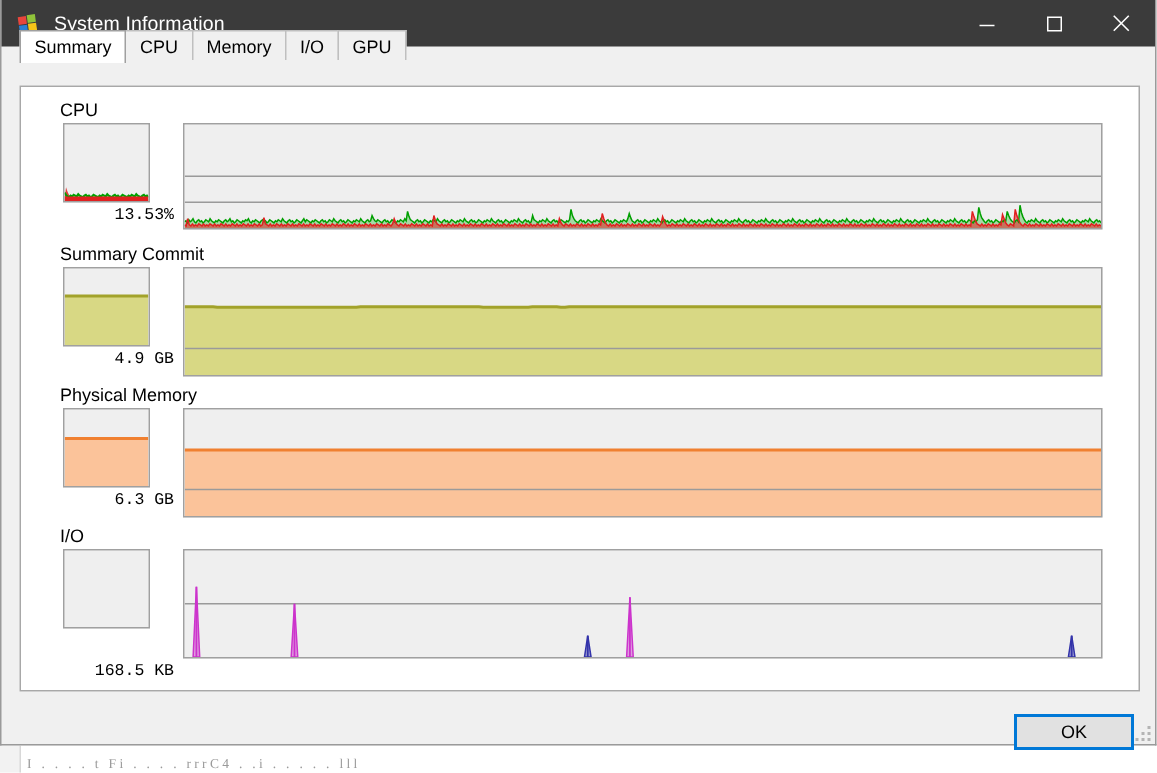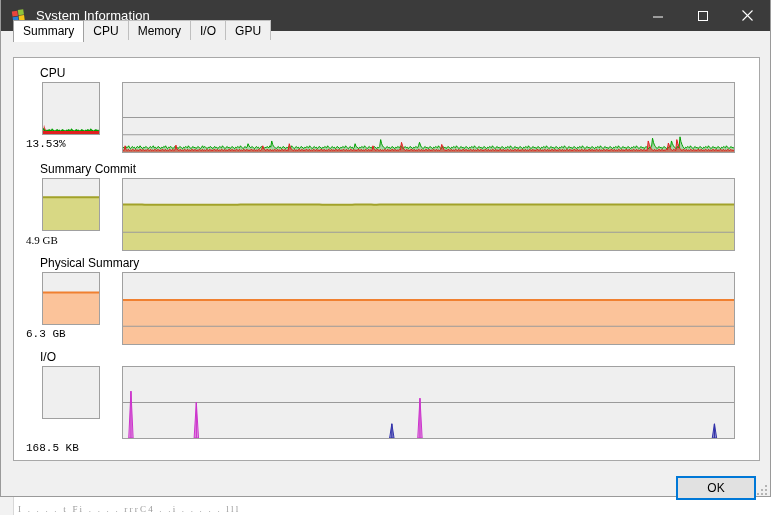--- a/index.html
+++ b/index.html
@@ -166,21 +166,21 @@
     width: 58px;
     height: 53px;
     background: #efefef;
     border: 1px solid #a0a0a0;
     box-sizing: border-box;
     overflow: hidden;
   }
   .thumb-value {
     position: absolute;
     width: 90px;
-    text-align: left;
+    text-align: right;
     font-family: "Liberation Mono", monospace;
     font-size: 11px;
     color: #000;
     white-space: nowrap;
   }
   .graph {
     position: absolute;
     background: #efefef;
     border: 1px solid #a0a0a0;
     box-sizing: border-box;
@@ -319,33 +319,33 @@
 
     <div class="section">
       <div class="section-title" style="left:26px; top:104px;">Summary Commit</div>
       <div class="thumb" style="left:28px; top:120px;">
         <svg id="commit-thumb-svg" width="56" height="51" viewBox="0 0 56 51" preserveAspectRatio="none">
             <rect x="0" y="0" width="56" height="51" fill="#efefef"></rect>
             <path d="M 0 51.00 L 0.00 18.36 L 1.02 18.36 L 2.04 18.36 L 3.05 18.36 L 4.07 18.36 L 5.09 18.36 L 6.11 18.36 L 7.13 18.36 L 8.15 18.36 L 9.16 18.36 L 10.18 18.36 L 11.20 18.36 L 12.22 18.36 L 13.24 18.36 L 14.25 18.36 L 15.27 18.36 L 16.29 18.36 L 17.31 18.36 L 18.33 18.36 L 19.35 18.36 L 20.36 18.36 L 21.38 18.36 L 22.40 18.36 L 23.42 18.36 L 24.44 18.36 L 25.45 18.36 L 26.47 18.36 L 27.49 18.36 L 28.51 18.36 L 29.53 18.36 L 30.55 18.36 L 31.56 18.36 L 32.58 18.36 L 33.60 18.36 L 34.62 18.36 L 35.64 18.36 L 36.65 18.36 L 37.67 18.36 L 38.69 18.36 L 39.71 18.36 L 40.73 18.36 L 41.75 18.36 L 42.76 18.36 L 43.78 18.36 L 44.80 18.36 L 45.82 18.36 L 46.84 18.36 L 47.85 18.36 L 48.87 18.36 L 49.89 18.36 L 50.91 18.36 L 51.93 18.36 L 52.95 18.36 L 53.96 18.36 L 54.98 18.36 L 56.00 18.36 L 56.00 51.00 Z" fill="#d8d884"></path>
             <path d="M 0.00 18.36 L 1.02 18.36 L 2.04 18.36 L 3.05 18.36 L 4.07 18.36 L 5.09 18.36 L 6.11 18.36 L 7.13 18.36 L 8.15 18.36 L 9.16 18.36 L 10.18 18.36 L 11.20 18.36 L 12.22 18.36 L 13.24 18.36 L 14.25 18.36 L 15.27 18.36 L 16.29 18.36 L 17.31 18.36 L 18.33 18.36 L 19.35 18.36 L 20.36 18.36 L 21.38 18.36 L 22.40 18.36 L 23.42 18.36 L 24.44 18.36 L 25.45 18.36 L 26.47 18.36 L 27.49 18.36 L 28.51 18.36 L 29.53 18.36 L 30.55 18.36 L 31.56 18.36 L 32.58 18.36 L 33.60 18.36 L 34.62 18.36 L 35.64 18.36 L 36.65 18.36 L 37.67 18.36 L 38.69 18.36 L 39.71 18.36 L 40.73 18.36 L 41.75 18.36 L 42.76 18.36 L 43.78 18.36 L 44.80 18.36 L 45.82 18.36 L 46.84 18.36 L 47.85 18.36 L 48.87 18.36 L 49.89 18.36 L 50.91 18.36 L 51.93 18.36 L 52.95 18.36 L 53.96 18.36 L 54.98 18.36 L 56.00 18.36" fill="none" stroke="#a2a22a" stroke-width="2"></path>
           </svg>
       </div>
-      <div class="thumb-value" style="left:12px; top:176px;font-family:Liberation Serif, serif;">4.9 GB</div>
+      <div class="thumb-value" style="left:12px; top:176px;">4.9 GB</div>
       <div class="graph" style="left:108px; top:120px; width:613px; height:73px;">
         <svg id="commit-graph-svg" width="611" height="71" viewBox="0 0 611 71" preserveAspectRatio="none">
             <rect x="0" y="0" width="611" height="71" fill="#efefef"></rect>
             <path d="M 0 71.00 L 0.00 25.56 L 2.73 25.56 L 5.46 25.56 L 8.18 25.56 L 10.91 25.56 L 13.64 25.56 L 16.37 25.56 L 19.09 25.56 L 21.82 25.84 L 24.55 25.84 L 27.28 25.84 L 30.00 25.84 L 32.73 25.84 L 35.46 25.84 L 38.19 25.84 L 40.92 25.84 L 43.64 25.84 L 46.37 25.84 L 49.10 25.84 L 51.83 25.84 L 54.55 25.84 L 57.28 25.84 L 60.01 25.84 L 62.74 25.84 L 65.46 25.84 L 68.19 25.84 L 70.92 25.84 L 73.65 25.84 L 76.38 25.84 L 79.10 25.84 L 81.83 25.84 L 84.56 25.84 L 87.29 25.84 L 90.01 25.84 L 92.74 25.84 L 95.47 25.84 L 98.20 25.84 L 100.92 25.84 L 103.65 25.84 L 106.38 25.84 L 109.11 25.84 L 111.83 25.84 L 114.56 25.84 L 117.29 25.56 L 120.02 25.56 L 122.75 25.56 L 125.47 25.56 L 128.20 25.56 L 130.93 25.56 L 133.66 25.56 L 136.38 25.56 L 139.11 25.56 L 141.84 25.56 L 144.57 25.56 L 147.29 25.56 L 150.02 25.56 L 152.75 25.56 L 155.48 25.56 L 158.21 25.56 L 160.93 25.56 L 163.66 25.56 L 166.39 25.56 L 169.12 25.56 L 171.84 25.56 L 174.57 25.56 L 177.30 25.56 L 180.03 25.56 L 182.75 25.56 L 185.48 25.56 L 188.21 25.56 L 190.94 25.56 L 193.67 25.56 L 196.39 25.56 L 199.12 25.77 L 201.85 25.77 L 204.58 25.77 L 207.30 25.77 L 210.03 25.77 L 212.76 25.77 L 215.49 25.77 L 218.21 25.77 L 220.94 25.77 L 223.67 25.77 L 226.40 25.77 L 229.13 25.77 L 231.85 25.56 L 234.58 25.56 L 237.31 25.56 L 240.04 25.56 L 242.76 25.56 L 245.49 25.56 L 248.22 25.56 L 250.95 25.77 L 253.67 25.77 L 256.40 25.56 L 259.13 25.56 L 261.86 25.56 L 264.58 25.56 L 267.31 25.56 L 270.04 25.56 L 272.77 25.56 L 275.50 25.56 L 278.22 25.56 L 280.95 25.56 L 283.68 25.56 L 286.41 25.56 L 289.13 25.56 L 291.86 25.56 L 294.59 25.56 L 297.32 25.56 L 300.04 25.56 L 302.77 25.56 L 305.50 25.56 L 308.23 25.56 L 310.96 25.56 L 313.68 25.56 L 316.41 25.56 L 319.14 25.56 L 321.87 25.56 L 324.59 25.56 L 327.32 25.56 L 330.05 25.56 L 332.78 25.56 L 335.50 25.56 L 338.23 25.56 L 340.96 25.56 L 343.69 25.56 L 346.42 25.56 L 349.14 25.56 L 351.87 25.56 L 354.60 25.56 L 357.33 25.56 L 360.05 25.56 L 362.78 25.56 L 365.51 25.56 L 368.24 25.56 L 370.96 25.56 L 373.69 25.56 L 376.42 25.56 L 379.15 25.56 L 381.88 25.56 L 384.60 25.56 L 387.33 25.56 L 390.06 25.56 L 392.79 25.56 L 395.51 25.56 L 398.24 25.56 L 400.97 25.56 L 403.70 25.56 L 406.42 25.56 L 409.15 25.56 L 411.88 25.56 L 414.61 25.56 L 417.33 25.56 L 420.06 25.56 L 422.79 25.56 L 425.52 25.56 L 428.25 25.56 L 430.97 25.56 L 433.70 25.56 L 436.43 25.56 L 439.16 25.56 L 441.88 25.56 L 444.61 25.56 L 447.34 25.56 L 450.07 25.56 L 452.79 25.56 L 455.52 25.56 L 458.25 25.56 L 460.98 25.56 L 463.71 25.56 L 466.43 25.56 L 469.16 25.56 L 471.89 25.56 L 474.62 25.56 L 477.34 25.56 L 480.07 25.56 L 482.80 25.56 L 485.53 25.56 L 488.25 25.56 L 490.98 25.56 L 493.71 25.56 L 496.44 25.56 L 499.17 25.56 L 501.89 25.56 L 504.62 25.56 L 507.35 25.56 L 510.08 25.56 L 512.80 25.56 L 515.53 25.56 L 518.26 25.56 L 520.99 25.56 L 523.71 25.56 L 526.44 25.56 L 529.17 25.56 L 531.90 25.56 L 534.63 25.56 L 537.35 25.56 L 540.08 25.56 L 542.81 25.56 L 545.54 25.56 L 548.26 25.56 L 550.99 25.56 L 553.72 25.56 L 556.45 25.56 L 559.17 25.56 L 561.90 25.56 L 564.63 25.56 L 567.36 25.56 L 570.08 25.56 L 572.81 25.56 L 575.54 25.56 L 578.27 25.56 L 581.00 25.56 L 583.72 25.56 L 586.45 25.56 L 589.18 25.56 L 591.91 25.56 L 594.63 25.56 L 597.36 25.56 L 600.09 25.56 L 602.82 25.56 L 605.54 25.56 L 608.27 25.56 L 611.00 25.56 L 611.00 71.00 Z" fill="#d8d884"></path>
             <line x1="0" y1="53.25" x2="611" y2="53.25" stroke="#9a9a9a" stroke-width="1"></line>
             <path d="M 0.00 25.56 L 2.73 25.56 L 5.46 25.56 L 8.18 25.56 L 10.91 25.56 L 13.64 25.56 L 16.37 25.56 L 19.09 25.56 L 21.82 25.84 L 24.55 25.84 L 27.28 25.84 L 30.00 25.84 L 32.73 25.84 L 35.46 25.84 L 38.19 25.84 L 40.92 25.84 L 43.64 25.84 L 46.37 25.84 L 49.10 25.84 L 51.83 25.84 L 54.55 25.84 L 57.28 25.84 L 60.01 25.84 L 62.74 25.84 L 65.46 25.84 L 68.19 25.84 L 70.92 25.84 L 73.65 25.84 L 76.38 25.84 L 79.10 25.84 L 81.83 25.84 L 84.56 25.84 L 87.29 25.84 L 90.01 25.84 L 92.74 25.84 L 95.47 25.84 L 98.20 25.84 L 100.92 25.84 L 103.65 25.84 L 106.38 25.84 L 109.11 25.84 L 111.83 25.84 L 114.56 25.84 L 117.29 25.56 L 120.02 25.56 L 122.75 25.56 L 125.47 25.56 L 128.20 25.56 L 130.93 25.56 L 133.66 25.56 L 136.38 25.56 L 139.11 25.56 L 141.84 25.56 L 144.57 25.56 L 147.29 25.56 L 150.02 25.56 L 152.75 25.56 L 155.48 25.56 L 158.21 25.56 L 160.93 25.56 L 163.66 25.56 L 166.39 25.56 L 169.12 25.56 L 171.84 25.56 L 174.57 25.56 L 177.30 25.56 L 180.03 25.56 L 182.75 25.56 L 185.48 25.56 L 188.21 25.56 L 190.94 25.56 L 193.67 25.56 L 196.39 25.56 L 199.12 25.77 L 201.85 25.77 L 204.58 25.77 L 207.30 25.77 L 210.03 25.77 L 212.76 25.77 L 215.49 25.77 L 218.21 25.77 L 220.94 25.77 L 223.67 25.77 L 226.40 25.77 L 229.13 25.77 L 231.85 25.56 L 234.58 25.56 L 237.31 25.56 L 240.04 25.56 L 242.76 25.56 L 245.49 25.56 L 248.22 25.56 L 250.95 25.77 L 253.67 25.77 L 256.40 25.56 L 259.13 25.56 L 261.86 25.56 L 264.58 25.56 L 267.31 25.56 L 270.04 25.56 L 272.77 25.56 L 275.50 25.56 L 278.22 25.56 L 280.95 25.56 L 283.68 25.56 L 286.41 25.56 L 289.13 25.56 L 291.86 25.56 L 294.59 25.56 L 297.32 25.56 L 300.04 25.56 L 302.77 25.56 L 305.50 25.56 L 308.23 25.56 L 310.96 25.56 L 313.68 25.56 L 316.41 25.56 L 319.14 25.56 L 321.87 25.56 L 324.59 25.56 L 327.32 25.56 L 330.05 25.56 L 332.78 25.56 L 335.50 25.56 L 338.23 25.56 L 340.96 25.56 L 343.69 25.56 L 346.42 25.56 L 349.14 25.56 L 351.87 25.56 L 354.60 25.56 L 357.33 25.56 L 360.05 25.56 L 362.78 25.56 L 365.51 25.56 L 368.24 25.56 L 370.96 25.56 L 373.69 25.56 L 376.42 25.56 L 379.15 25.56 L 381.88 25.56 L 384.60 25.56 L 387.33 25.56 L 390.06 25.56 L 392.79 25.56 L 395.51 25.56 L 398.24 25.56 L 400.97 25.56 L 403.70 25.56 L 406.42 25.56 L 409.15 25.56 L 411.88 25.56 L 414.61 25.56 L 417.33 25.56 L 420.06 25.56 L 422.79 25.56 L 425.52 25.56 L 428.25 25.56 L 430.97 25.56 L 433.70 25.56 L 436.43 25.56 L 439.16 25.56 L 441.88 25.56 L 444.61 25.56 L 447.34 25.56 L 450.07 25.56 L 452.79 25.56 L 455.52 25.56 L 458.25 25.56 L 460.98 25.56 L 463.71 25.56 L 466.43 25.56 L 469.16 25.56 L 471.89 25.56 L 474.62 25.56 L 477.34 25.56 L 480.07 25.56 L 482.80 25.56 L 485.53 25.56 L 488.25 25.56 L 490.98 25.56 L 493.71 25.56 L 496.44 25.56 L 499.17 25.56 L 501.89 25.56 L 504.62 25.56 L 507.35 25.56 L 510.08 25.56 L 512.80 25.56 L 515.53 25.56 L 518.26 25.56 L 520.99 25.56 L 523.71 25.56 L 526.44 25.56 L 529.17 25.56 L 531.90 25.56 L 534.63 25.56 L 537.35 25.56 L 540.08 25.56 L 542.81 25.56 L 545.54 25.56 L 548.26 25.56 L 550.99 25.56 L 553.72 25.56 L 556.45 25.56 L 559.17 25.56 L 561.90 25.56 L 564.63 25.56 L 567.36 25.56 L 570.08 25.56 L 572.81 25.56 L 575.54 25.56 L 578.27 25.56 L 581.00 25.56 L 583.72 25.56 L 586.45 25.56 L 589.18 25.56 L 591.91 25.56 L 594.63 25.56 L 597.36 25.56 L 600.09 25.56 L 602.82 25.56 L 605.54 25.56 L 608.27 25.56 L 611.00 25.56" fill="none" stroke="#a2a22a" stroke-width="2"></path>
           </svg>
       </div>
     </div>
 
     <div class="section">
-      <div class="section-title" style="left:26px; top:198px;">Physical Summary</div>
+      <div class="section-title" style="left:26px; top:198px;">Physical Memory</div>
       <div class="thumb" style="left:28px; top:214px;">
         <svg id="mem-thumb-svg" width="56" height="51" viewBox="0 0 56 51" preserveAspectRatio="none">
             <rect x="0" y="0" width="56" height="51" fill="#efefef"></rect>
             <path d="M 0 51.00 L 0.00 19.38 L 1.02 19.38 L 2.04 19.38 L 3.05 19.38 L 4.07 19.38 L 5.09 19.38 L 6.11 19.38 L 7.13 19.38 L 8.15 19.38 L 9.16 19.38 L 10.18 19.38 L 11.20 19.38 L 12.22 19.38 L 13.24 19.38 L 14.25 19.38 L 15.27 19.38 L 16.29 19.38 L 17.31 19.38 L 18.33 19.38 L 19.35 19.38 L 20.36 19.38 L 21.38 19.38 L 22.40 19.38 L 23.42 19.38 L 24.44 19.38 L 25.45 19.38 L 26.47 19.38 L 27.49 19.38 L 28.51 19.38 L 29.53 19.38 L 30.55 19.38 L 31.56 19.38 L 32.58 19.38 L 33.60 19.38 L 34.62 19.38 L 35.64 19.38 L 36.65 19.38 L 37.67 19.38 L 38.69 19.38 L 39.71 19.38 L 40.73 19.38 L 41.75 19.38 L 42.76 19.38 L 43.78 19.38 L 44.80 19.38 L 45.82 19.38 L 46.84 19.38 L 47.85 19.38 L 48.87 19.38 L 49.89 19.38 L 50.91 19.38 L 51.93 19.38 L 52.95 19.38 L 53.96 19.38 L 54.98 19.38 L 56.00 19.38 L 56.00 51.00 Z" fill="#fbc39a"></path>
             <path d="M 0.00 19.38 L 1.02 19.38 L 2.04 19.38 L 3.05 19.38 L 4.07 19.38 L 5.09 19.38 L 6.11 19.38 L 7.13 19.38 L 8.15 19.38 L 9.16 19.38 L 10.18 19.38 L 11.20 19.38 L 12.22 19.38 L 13.24 19.38 L 14.25 19.38 L 15.27 19.38 L 16.29 19.38 L 17.31 19.38 L 18.33 19.38 L 19.35 19.38 L 20.36 19.38 L 21.38 19.38 L 22.40 19.38 L 23.42 19.38 L 24.44 19.38 L 25.45 19.38 L 26.47 19.38 L 27.49 19.38 L 28.51 19.38 L 29.53 19.38 L 30.55 19.38 L 31.56 19.38 L 32.58 19.38 L 33.60 19.38 L 34.62 19.38 L 35.64 19.38 L 36.65 19.38 L 37.67 19.38 L 38.69 19.38 L 39.71 19.38 L 40.73 19.38 L 41.75 19.38 L 42.76 19.38 L 43.78 19.38 L 44.80 19.38 L 45.82 19.38 L 46.84 19.38 L 47.85 19.38 L 48.87 19.38 L 49.89 19.38 L 50.91 19.38 L 51.93 19.38 L 52.95 19.38 L 53.96 19.38 L 54.98 19.38 L 56.00 19.38" fill="none" stroke="#f08030" stroke-width="2"></path>
           </svg>
       </div>
       <div class="thumb-value" style="left:12px; top:270px;">6.3 GB</div>
       <div class="graph" style="left:108px; top:214px; width:613px; height:73px;">
         <svg id="mem-graph-svg" width="611" height="71" viewBox="0 0 611 71" preserveAspectRatio="none">

